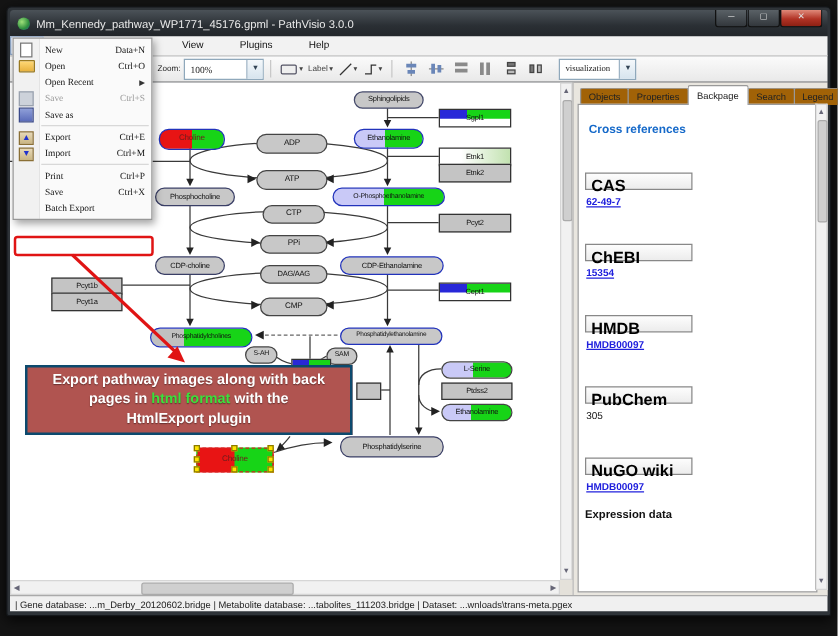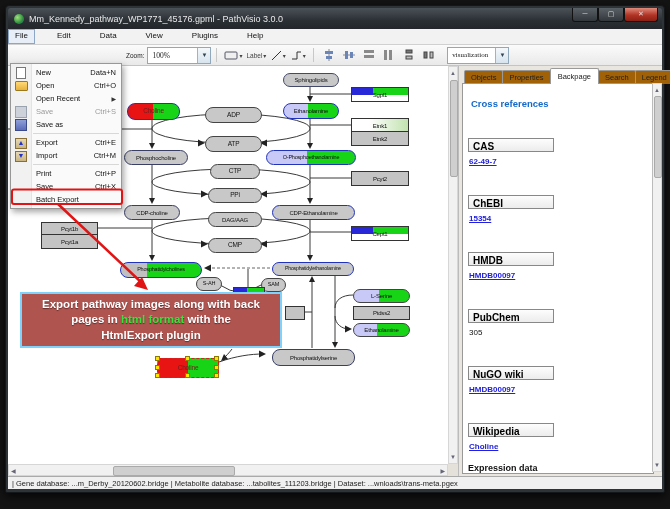--- a/index.html
+++ b/index.html
@@ -49,46 +49,46 @@
   
   .panel{left:458px;top:66px;width:204px;height:410px;background:#e9e6df;border-left:1px solid #bbb;}
   .tabs{position:absolute;left:5px;top:2px;display:flex;font-size:7.5px;color:#222;align-items:flex-end;}
   .tab{padding:2px 6px;border:1px solid #999;border-bottom:none;background:#a16207;margin-right:-1px;border-radius:2px 2px 0 0;}
   .tab.active{background:#fff;padding:3px 7px;position:relative;z-index:2;}
   .panel-body{position:absolute;left:3px;top:17px;width:190px;height:389px;background:#fff;border:1px solid #999;overflow:hidden;}
   .xref-h{color:#1569c9;font-weight:bold;font-size:9.5px;margin:14px 0 0 8px;}
   .xref-list{margin-top:22px;}
   .xref-sec{margin:0 0 12px 5px;}
   .xref-title{width:86px;height:14px;border:1px solid #888;background:linear-gradient(#fdfdfd,#ececec);
-              font-weight:bold;font-size:10px;padding:2px 0 0 4px;box-sizing:border-box;margin-top:29px;}
+              font-weight:bold;font-size:13px;padding:2px 0 0 4px;box-sizing:border-box;margin-top:29px;}
   .xref-val{font-size:8px;margin:5px 0 0 1px;font-weight:bold;color:#2020dd;text-decoration:underline;}
   .xref-val.plain{color:#111;font-weight:normal;text-decoration:none;}
   .xref-f{font-weight:bold;font-size:9px;margin:2px 0 0 5px;color:#111;}
   
   .statusbar{left:8px;top:476px;width:654px;height:13px;background:#f0f0f0;border-top:1px solid #aaa;
              font-size:7.5px;color:#222;padding:2px 0 0 4px;white-space:nowrap;overflow:hidden;}
   
-  .filemenu{left:10px;top:63px;width:112px;background:#fafafa;border:1px solid #979797;
+  .filemenu{left:10px;top:30px;width:112px;background:#fafafa;border:1px solid #979797;
             box-shadow:2px 3px 6px rgba(0,0,0,.35);z-index:70;padding:2px 0;
-            background-image:linear-gradient(to right,#f1f1f1 0 20px,#e3e3e3 20px 21px,#fafafa 21px);}
+            background-image:linear-gradient(to right,#f1f1f1 0 20px,#e3e3e3 20px 21px,#fafafa 21px);font-family:Liberation Serif, serif;}
   .fm-row{height:13px;display:flex;align-items:center;font-size:7.5px;color:#111;position:relative;padding-right:5px;}
   .fm-row.disabled{color:#9a9a9a;}
   .fm-ico{position:absolute;left:4px;width:11px;height:10px;}
   .fm-label{margin-left:25px;}
   .fm-short{margin-left:auto;}
   .fm-sub{margin-left:auto;font-size:6px;color:#333;}
   .fm-sep{height:1px;background:#d8d8d8;margin:2px 2px 2px 22px;}
   .ico-new{background:#fff;border:1px solid #777;width:8px;height:10px;margin-left:1px;}
   .ico-open{background:linear-gradient(#ffd977,#e8b23e);border:1px solid #9a7a20;width:11px;height:8px;margin-top:1px;border-radius:1px;}
   .ico-save{background:linear-gradient(#8f9fd8,#5b6cba);border:1px solid #3a4a8a;width:10px;height:10px;}
   .ico-save.gray{background:#cdd2da;border-color:#9aa2ae;}
   .ico-port{background:linear-gradient(#e7d9b8,#c9b582);border:1px solid #8a6f35;width:10px;height:9px;margin-top:1px;
             color:#2233cc;font-size:7px;line-height:8px;text-align:center;font-weight:bold;}
   
-  .callout{left:20px;top:292px;width:262px;height:56px;background:#b05450;border:2px solid #7dd3fc;
+  .callout{left:20px;top:292px;width:262px;height:56px;background:#b05450;border:2px solid #0c4a6e;
            color:#fff;font-weight:bold;font-size:11.5px;text-align:center;z-index:75;
            display:flex;flex-direction:column;justify-content:center;line-height:1.35;
            text-shadow:0 1px 1px rgba(0,0,0,.45);}
   .green-txt{color:#3ce03c;text-align:center;}
 </style>
 </head>
 <body>
 
 <div class="abs win"></div>
 
@@ -317,24 +317,20 @@
           <div class="xref-val">HMDB00097</div>
         </div>
         <div class="xref-sec">
           <div class="xref-title">PubChem</div>
           <div class="xref-val plain">305</div>
         </div>
         <div class="xref-sec">
           <div class="xref-title">NuGO wiki</div>
           <div class="xref-val">HMDB00097</div>
         </div>
-        <div class="xref-sec">
-          <div class="xref-title">Wikipedia</div>
-          <div class="xref-val">Choline</div>
-        </div>
       </div>
     <div class="xref-f">Expression data</div>
   </div>
   <div class="abs sb" style="left:193px;top:17px;width:10px;height:389px;border-left:1px solid #bbb;">
     <span class="sb-arrow" style="top:1px;left:0;width:8px;">▲</span>
     <span class="sb-thumb" style="left:1px;top:12px;width:6px;height:80px;"></span>
     <span class="sb-arrow" style="bottom:1px;left:0;width:8px;">▼</span>
   </div>
 </div>
 

